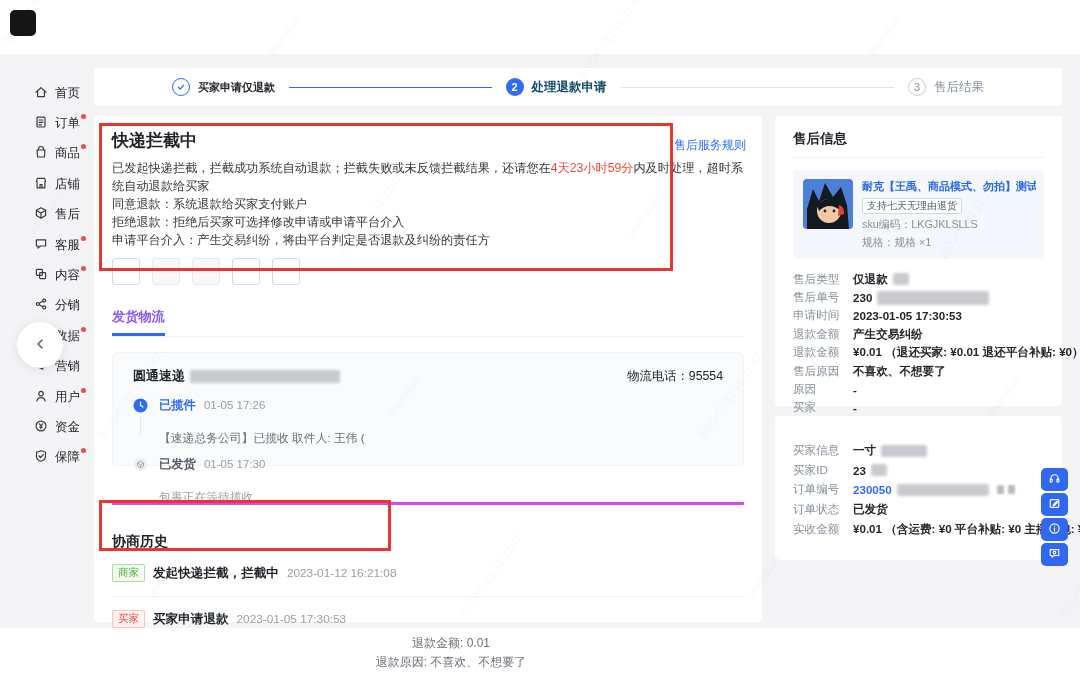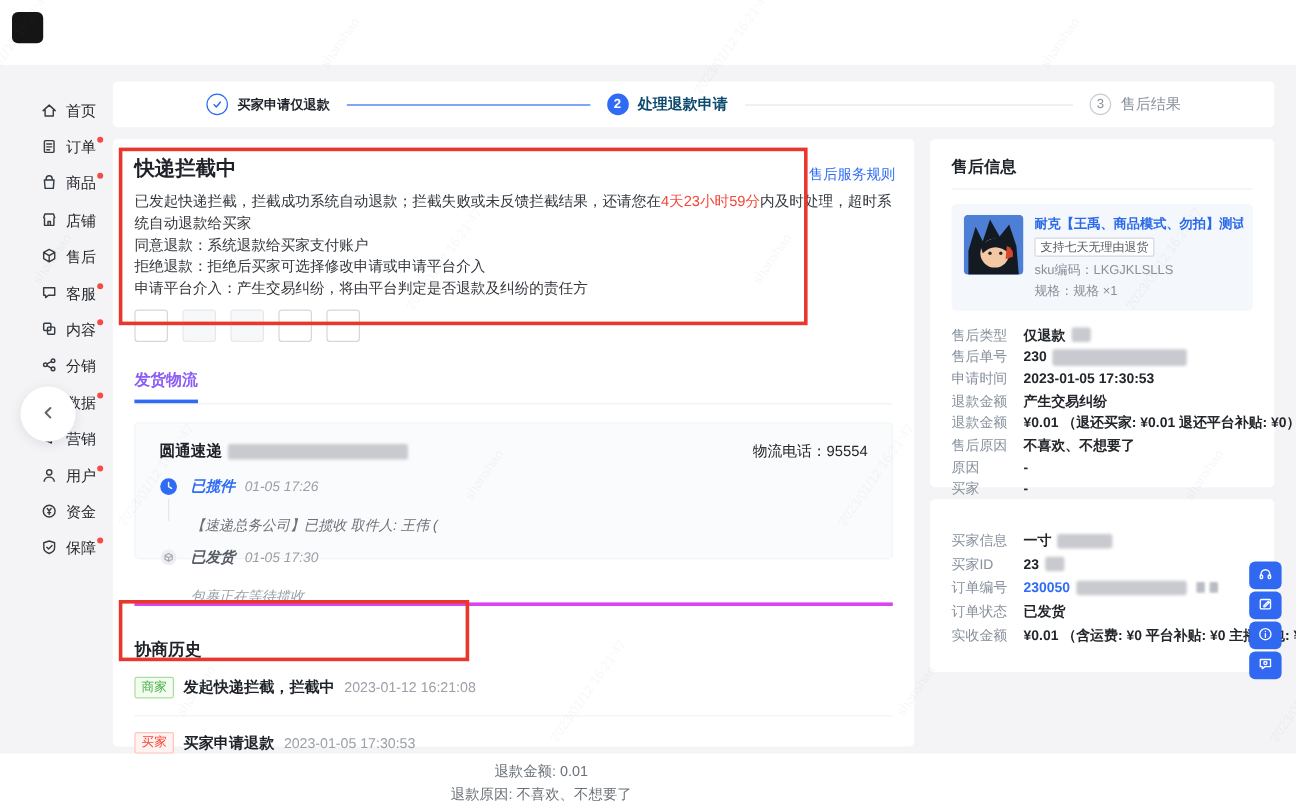--- a/index.html
+++ b/index.html
@@ -54,21 +54,21 @@
   .tab-active { display:inline-block; color:#8b5cf6; font-size:13.2px; font-weight:700; padding-bottom:7px;
     border-bottom:3px solid #2f6bf5; cursor:pointer; }
   
   .logi-box { margin-top:15px; background:#fafbfc; border:1px solid #f2f3f5; border-radius:4px; padding:14px 20px; height:114px; }
   .logi-head { display:flex; align-items:center; }
   .carrier { font-size:13px; font-weight:700; }
   .redact { display:inline-block; background:#c8cacf; filter:blur(1.5px); border-radius:2px; vertical-align:middle; margin-left:5px; height:12px; }
   .r-carrier { width:150px; height:13px; }
   .r-xs { width:16px; } .r-sm { width:46px; } .r-md { width:92px; } .r-lg { width:112px; height:14px; }
   .logi-phone { margin-left:auto; font-size:12.3px; color:#23262b; }
-  .timeline { margin-top:12px;font-style:italic; }
+  .timeline { margin-top:12px; }
   .tl-item { position:relative; padding-left:26px; }
   .tl-item + .tl-item { margin-top:9px; }
   .tl-item:not(:last-child)::after { content:''; position:absolute; left:7px; top:19px; height:18px; width:1px; background:#e5e6eb; }
   .tl-icon { position:absolute; left:0; top:1px; width:15px; height:15px; }
   .tl-icon svg { width:15px; height:15px; }
   .tl-row { display:flex; align-items:baseline; gap:8px; }
   .tl-title { font-size:12.3px; font-weight:700; }
   .tl-item.active .tl-title { color:#2f6bf5; }
   .tl-item.plain .tl-title { color:#565c66; }
   .tl-time { font-size:11.5px; color:#9aa0a8; }

